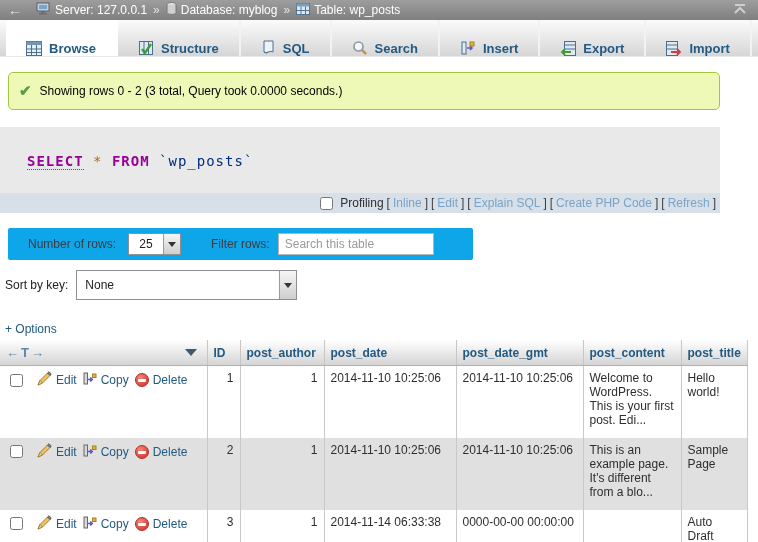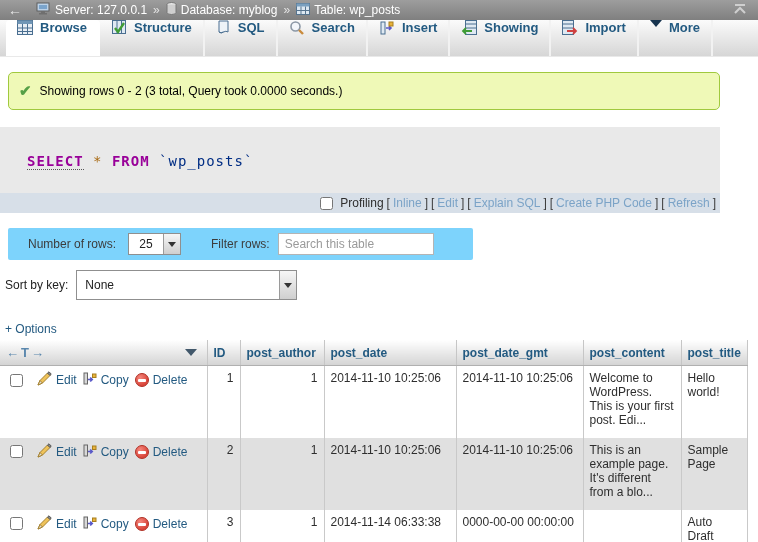--- a/index.html
+++ b/index.html
@@ -10,21 +10,21 @@
   .topbar { height: 20px; background: linear-gradient(#9d9d9d, #7f7f7f);
     color: #fff; display: flex; align-items: center; padding: 0 8px; position: relative; }
   .topbar .back { color: #e8e8e8; font-size: 14px; margin-right: 14px; cursor: pointer; line-height: 1; }
   .crumb { display: inline-flex; align-items: center; gap: 4px; cursor: pointer; }
   .crumb-sep { margin: 0 6px; color: #e3e3e3; }
   .collapse-btn { position: absolute; right: 10px; top: 2px; cursor: pointer; }
 
   
   .tabbar { height: 37px; background: linear-gradient(#fbfbfb, #d6d6d6);
     display: flex; align-items: stretch; padding-left: 6px; border-bottom: 1px solid #e9e9e9; }
-  .tab { display: flex; align-items: flex-start; gap: 7px; padding: 0 11px;
+  .tab { display: flex; align-items: flex-end; gap: 7px; padding: 0 20px;
     border-right: 2px solid #f2f2f2; cursor: pointer;
     color: #235a81; font-weight: bold; font-size: 13px; }
   .tab.active { background: #fff; border-radius: 4px 4px 0 0; border-right-color: #fff; }
   .tab svg { display: block; }
   .more-caret { width: 0; height: 0; border-left: 6px solid transparent;
     border-right: 6px solid transparent; border-top: 7px solid #17344f; }
 
   
   .success { margin: 15px 38px 0 8px; height: 38px; background: #eff9b7;
     border: 1px solid #a0c93e; border-radius: 5px; display: flex; align-items: center;
@@ -39,21 +39,21 @@
   .kw.dotted { border-bottom: 1px dotted #555; }
   .star { color: #a86a14; }
   .ident { color: #002d84; }
   .profilingbar { background: #d7dfe8; height: 20px; display: flex; align-items: center;
     justify-content: flex-end; padding-right: 4px; color: #2e2e2e; gap: 3px; }
   .profilingbar input { margin-right: 4px; }
   .plink { color: #7ba3c7; cursor: pointer; }
   .br { color: #3c3c3c; }
 
   
-  .rowsbar { margin: 15px 0 0 8px; width: 465px; height: 32px; background: #7dd3fc;
+  .rowsbar { margin: 15px 0 0 8px; width: 465px; height: 32px; background: #0ea5e9;
     border-radius: 2px; display: flex; align-items: center; color: #3c3c3c; }
   .rowsbar .lbl1 { margin-left: 20px; }
   .fake-select { display: inline-flex; border: 1px solid #8f8f8f; background: #fff;
     height: 22px; align-items: stretch; cursor: pointer; }
   .fake-select .val { display: flex; align-items: center; padding: 0 8px; color: #222; }
   .fake-select .btn { width: 17px; background: linear-gradient(#f6f6f6, #cfcfcf);
     border-left: 1px solid #9a9a9a; display: flex; align-items: center; justify-content: center; }
   .fake-select .btn i { width: 0; height: 0; border-left: 4px solid transparent;
     border-right: 4px solid transparent; border-top: 5px solid #333; }
   #rows-select { margin-left: 12px; width: 53px; }
@@ -207,21 +207,21 @@
   </div>
   <div class="tab">
     <span>
       <svg width="16" height="15" viewBox="0 0 16 15">
           <rect x="4.5" y="0.5" width="11" height="14" fill="#dfe9f2" stroke="#4a6f91"></rect>
           <line x1="4.5" y1="4" x2="15.5" y2="4" stroke="#4a6f91"></line>
           <line x1="4.5" y1="8" x2="15.5" y2="8" stroke="#4a6f91"></line>
           <path d="M11 11 h-9 m3 -3 l-3 3 l3 3" stroke="#3f9c35" stroke-width="1.8" fill="none"></path>
         </svg>
     </span>
-    <span>Showing</span>
+    <span>Export</span>
   </div>
   <div class="tab">
     <span>
       <svg width="16" height="15" viewBox="0 0 16 15">
           <rect x="0.5" y="0.5" width="11" height="14" fill="#dfe9f2" stroke="#4a6f91"></rect>
           <line x1="0.5" y1="4" x2="11.5" y2="4" stroke="#4a6f91"></line>
           <line x1="0.5" y1="8" x2="11.5" y2="8" stroke="#4a6f91"></line>
           <path d="M5 11 h9 m-3 -3 l3 3 l-3 3" stroke="#d04040" stroke-width="1.8" fill="none"></path>
         </svg>
     </span>

